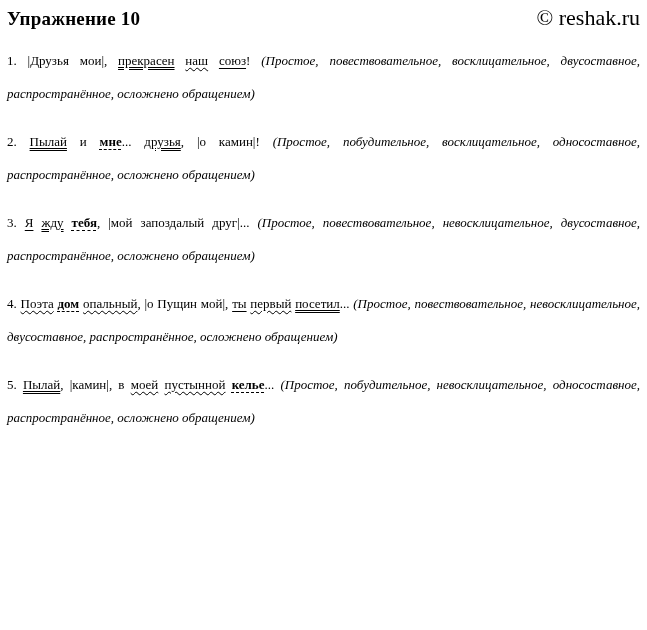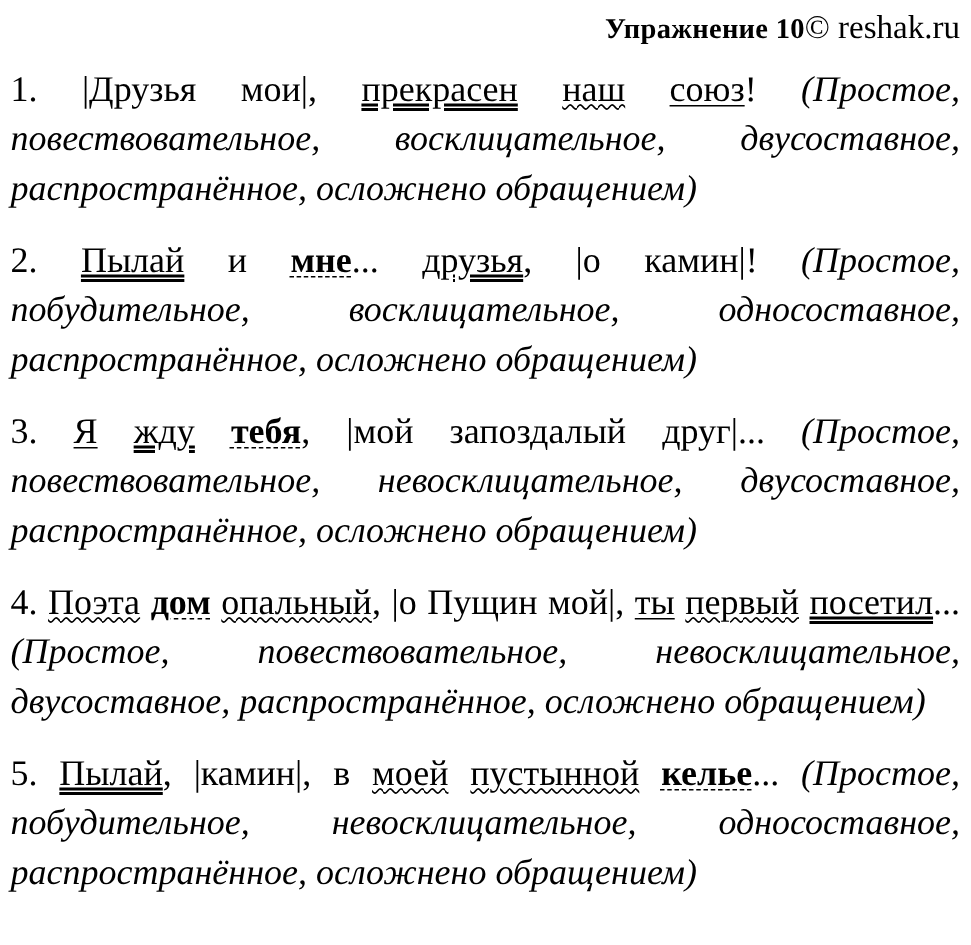--- a/index.html
+++ b/index.html
@@ -5,28 +5,28 @@
   * { margin: 0; padding: 0; box-sizing: border-box; }
   html, body { width: 647px; height: 630px; background: #ffffff; }
   body {
     font-family: "Liberation Serif", serif;
     color: #000;
     overflow: hidden;
   }
   .page { padding: 5px 7px 0 7px; }
   .header {
     display: flex;
-    justify-content: flex-end;
+    justify-content: space-between;
     align-items: baseline;
     margin-bottom: 13px;
   }
   .title { font-weight: bold; font-size: 19px; letter-spacing: 0.2px; }
   .copyright { font-size: 22px; }
   .item {
-    font-size: 24px;
+    font-size: 13px;
     line-height: 33px;
     text-align: justify;
     text-align-last: left;
     margin-bottom: 15px;
   }
   .seg { white-space: pre-wrap; }
   .it { font-style: italic; }
   .u-single {
     text-decoration-line: underline;
     text-decoration-style: solid;

